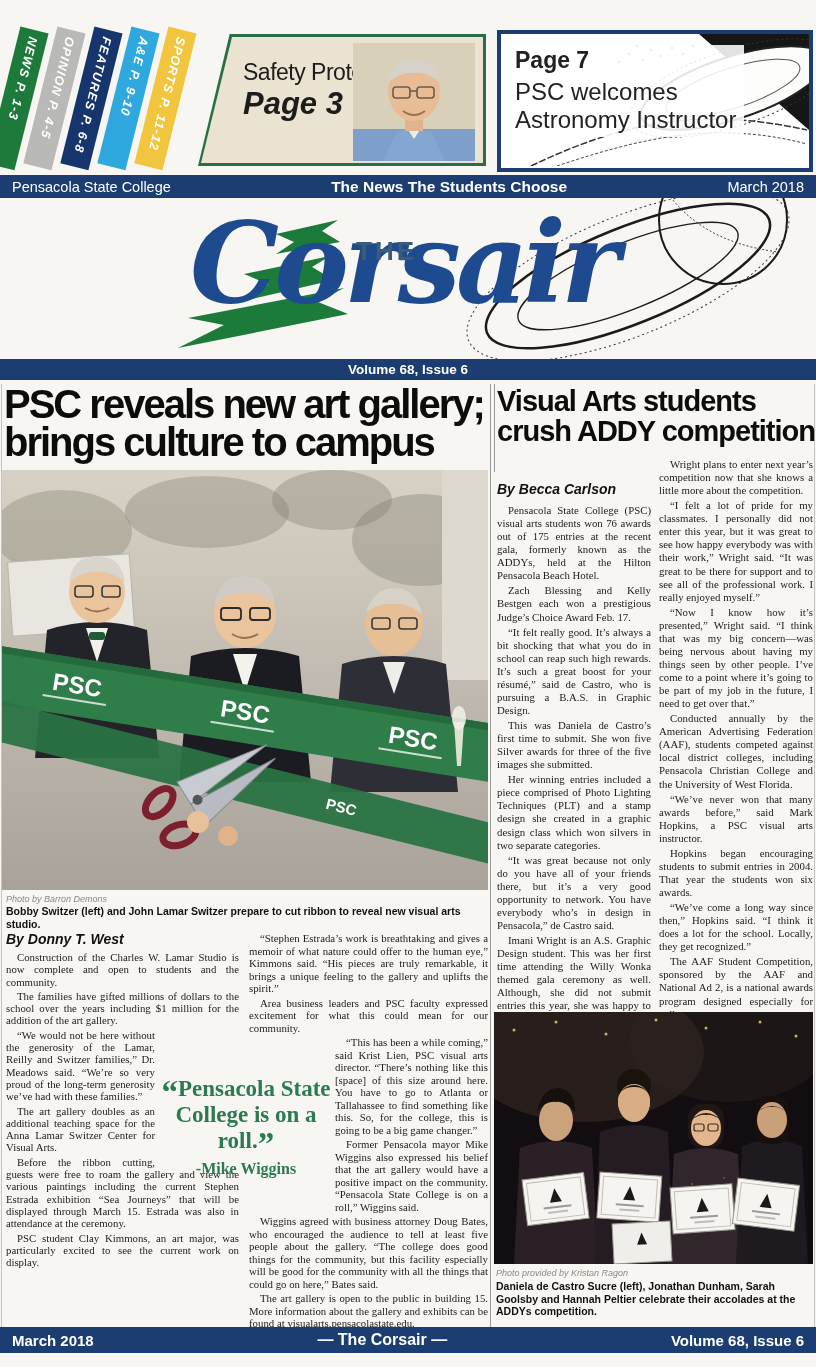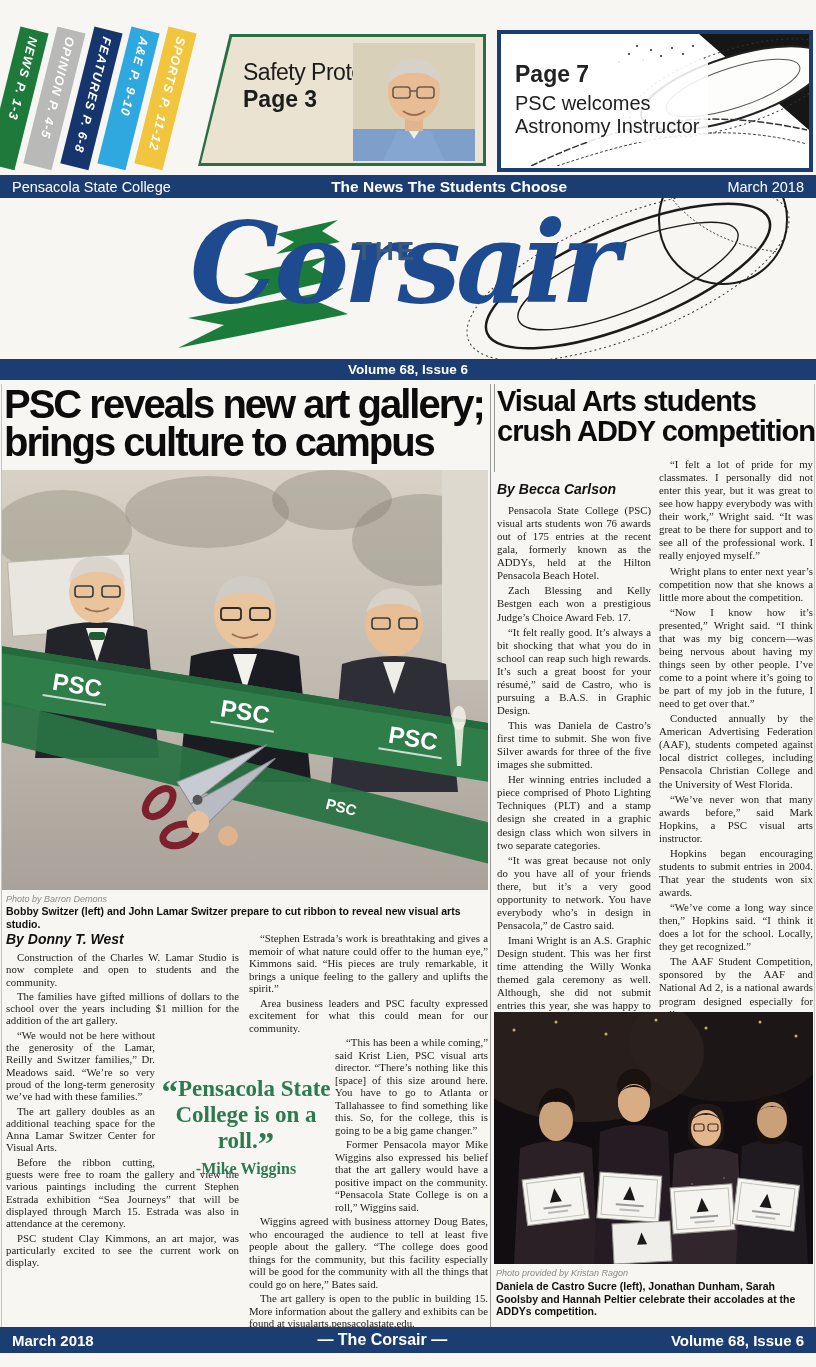--- a/index.html
+++ b/index.html
@@ -13,27 +13,27 @@
         transform-origin:50% 0;display:flex;justify-content:center;}
   .band-label{writing-mode:vertical-rl;font:italic bold 12.5px/1 "Liberation Sans",sans-serif;
         color:#fff;letter-spacing:1.2px;padding-top:7px;white-space:nowrap;}
   
   #safety-box{left:198px;top:34px;width:288px;height:132px;z-index:3;
         background:#2a6e45;clip-path:polygon(11% 0,100% 0,100% 100%,0% 100%);}
   #safety-inner{position:absolute;inset:3px;background:#ebe3d1;
         clip-path:polygon(11% 0,100% 0,100% 100%,0% 100%);}
   #safety-text{position:absolute;left:42px;top:22px;color:#1c1c1c;}
   #safety-title{font-size:23px;letter-spacing:-0.5px;}
-  #safety-page{font-size:23px;font-weight:bold;}
+  #safety-page{font-size:31px;font-weight:bold;font-style:italic;}
   #astro-box{left:497px;top:30px;width:308px;height:134px;border:4px solid #1c3d72;
         background:#fff;z-index:3;overflow:hidden;}
-  #astro-text{position:absolute;left:12px;top:25px;z-index:2;background:rgba(255,255,255,0.88);
+  #astro-text{position:absolute;left:12px;top:11px;z-index:2;background:rgba(255,255,255,0.88);
         padding:2px 8px 4px 2px;color:#222;}
   #astro-page{font-size:23px;font-weight:bold;margin-bottom:4px;}
-  .astro-line{font-size:20px;line-height:1.15;}
+  .astro-line{font-size:24px;line-height:1.15;}
 
   
   .navybar{background:#1c3d72;color:#fff;display:flex;align-items:center;
         justify-content:space-between;padding:0 12px;box-sizing:border-box;}
   #topbar{left:0;top:175px;width:816px;height:23px;z-index:6;}
   #topbar .side{font-size:14.5px;}
   #topbar .mid{font-weight:bold;font-size:15.5px;}
 
   
   #masthead{left:0;top:198px;width:816px;height:161px;overflow:hidden;}
@@ -321,22 +321,22 @@
     <p>Pensacola State College (PSC) visual arts students won 76 awards out of 175 entries at the recent gala, formerly known as the ADDYs, held at the Hilton Pensacola Beach Hotel.</p>
     <p>Zach Blessing and Kelly Bestgen each won a prestigious Judge’s Choice Award Feb. 17.</p>
     <p>“It felt really good. It’s always a bit shocking that what you do in school can reap such high rewards. It’s such a great boost for your résumé,” said de Castro, who is pursuing a B.A.S. in Graphic Design.</p>
     <p>This was Daniela de Castro’s first time to submit. She won five Silver awards for three of the five images she submitted.</p>
     <p>Her winning entries included a piece comprised of Photo Lighting Techniques (PLT) and a stamp design she created in a graphic design class which won silvers in two separate categories.</p>
     <p>“It was great because not only do you have all of your friends there, but it’s a very good opportunity to network. You have everybody who’s in design in Pensacola,” de Castro said.</p>
     <p>Imani Wright is an A.S. Graphic Design student. This was her first time attending the Willy Wonka themed gala ceremony as well. Although, she did not submit entries this year, she was happy to cheer on her friends as they won awards.</p>
   </div>
 
   <div id="addy-col2" class="bodycol">
+    <p>Wright plans to enter next year’s competition now that she knows a little more about the competition.</p>
     <p>“I felt a lot of pride for my classmates. I personally did not enter this year, but it was great to see how happy everybody was with their work,” Wright said. “It was great to be there for support and to see all of the professional work. I really enjoyed myself.”</p>
-    <p>Wright plans to enter next year’s competition now that she knows a little more about the competition.</p>
     <p>“Now I know how it’s presented,” Wright said. “I think that was my big concern—was being nervous about having my things seen by other people. I’ve come to a point where it’s going to be part of my job in the future, I need to get over that.”</p>
     <p>Conducted annually by the American Advertising Federation (AAF), students competed against local district colleges, including Pensacola Christian College and the University of West Florida.</p>
     <p>“We’ve never won that many awards before,” said Mark Hopkins, a PSC visual arts instructor.</p>
     <p>Hopkins began encouraging students to submit entries in 2004. That year the students won six awards.</p>
     <p>“We’ve come a long way since then,” Hopkins said. “I think it does a lot for the school. Locally, they get recognized.”</p>
     <p>The AAF Student Competition, sponsored by the AAF and National Ad 2, is a national awards program designed especially for college</p>
     <p id="see-more"><span>– See ADDYs on </span><b>Page 2</b><span> –</span></p>
   </div>
 
   <div id="addy-photo" class="abs">

